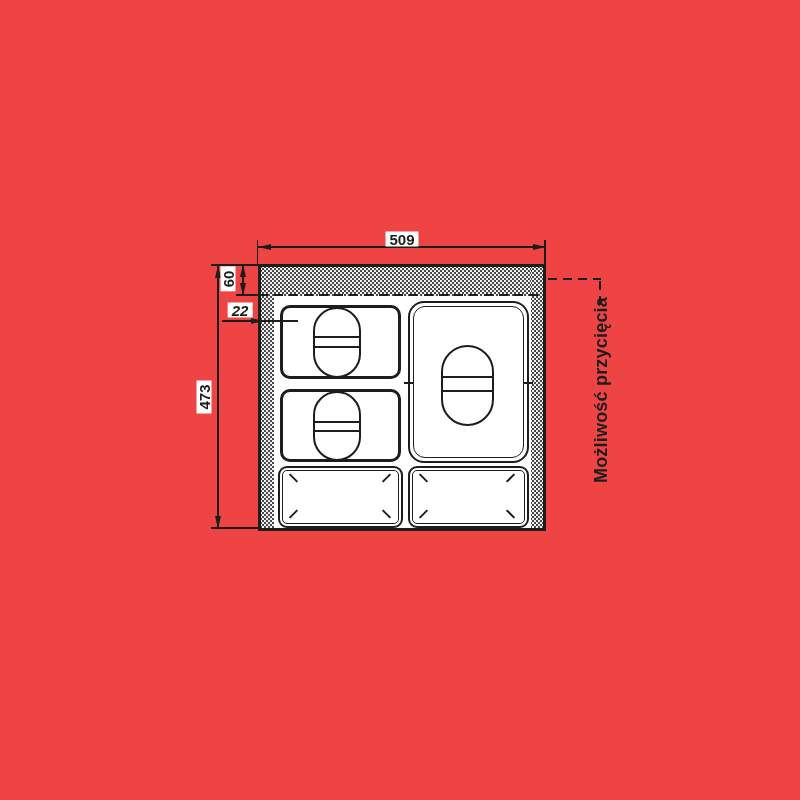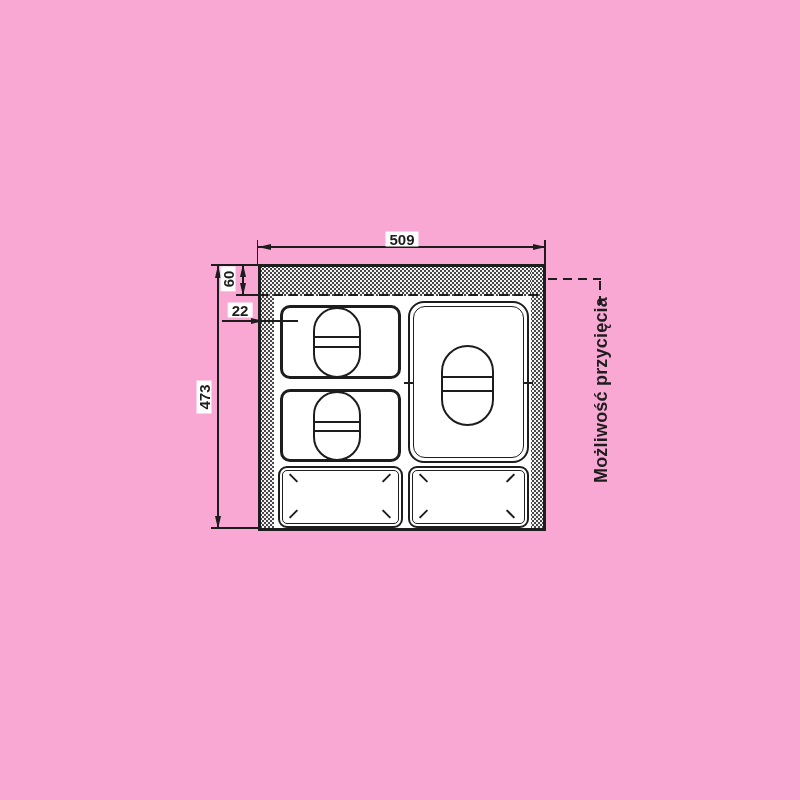--- a/index.html
+++ b/index.html
@@ -2,21 +2,21 @@
 <html><head>
 <meta charset="utf-8">
 <style>
   :root{
     --line:#1d1d1d;
     --stipple-bg:#f3f3f3;
     --stipple-dot:#474747;
   }
   html,body{margin:0;padding:0;background:#ffffff;}
   #stage{
-    position:relative;width:800px;height:800px;background:#f9a8d4;overflow:hidden;
+    position:relative;width:800px;height:800px;background:#ef4444;overflow:hidden;
     font-family:"Liberation Sans", sans-serif;color:var(--line);
   }
   .ln{position:absolute;background:var(--line);}
   .dash-h{position:absolute;height:2px;background:repeating-linear-gradient(90deg,var(--line) 0 9px,transparent 9px 15px);}
   .dash-v{position:absolute;width:2px;background:repeating-linear-gradient(180deg,var(--line) 0 9px,transparent 9px 15px);}
   .stipple{
     position:absolute;background-color:var(--stipple-bg);
     background-image:
       radial-gradient(circle,var(--stipple-dot) 0.8px,transparent 1.15px),
       radial-gradient(circle,var(--stipple-dot) 0.8px,transparent 1.15px);
@@ -112,21 +112,21 @@
   <div class="ar ar-up" style="left:214.5px;top:265px;"></div>
   <div class="ar ar-down" style="left:214.5px;top:516px;"></div>
   <div class="dim-label rot" style="left:204px;top:397px;">473</div>
 
   <div class="ln" style="left:236px;top:294px;width:26px;height:2px;"></div>
   <div class="ln" style="left:242px;top:264px;width:2px;height:32px;"></div>
   <div class="ar ar-up" style="left:239.5px;top:264px;"></div>
   <div class="ar ar-down" style="left:239.5px;top:283px;"></div>
   <div class="dim-label rot" style="left:228px;top:279px;">60</div>
 
-  <div class="dim-label" style="left:240px;top:310px;">22</div>
+  <div class="dim-label" style="left:240px;top:310px;font-style:italic;">22</div>
   <div class="ln" style="left:222px;top:320px;width:76px;height:2px;"></div>
   <div class="ar ar-right" style="left:251px;top:317.5px;"></div>
 
   <div class="dash-h" style="left:548px;top:278px;width:53px;"></div>
   <div class="dash-v" style="left:599px;top:281px;height:27px;"></div>
   <div class="trim-label" style="left:601px;top:390px;">Możliwość przycięcia</div>
 
 </div>
 
 </body></html>

